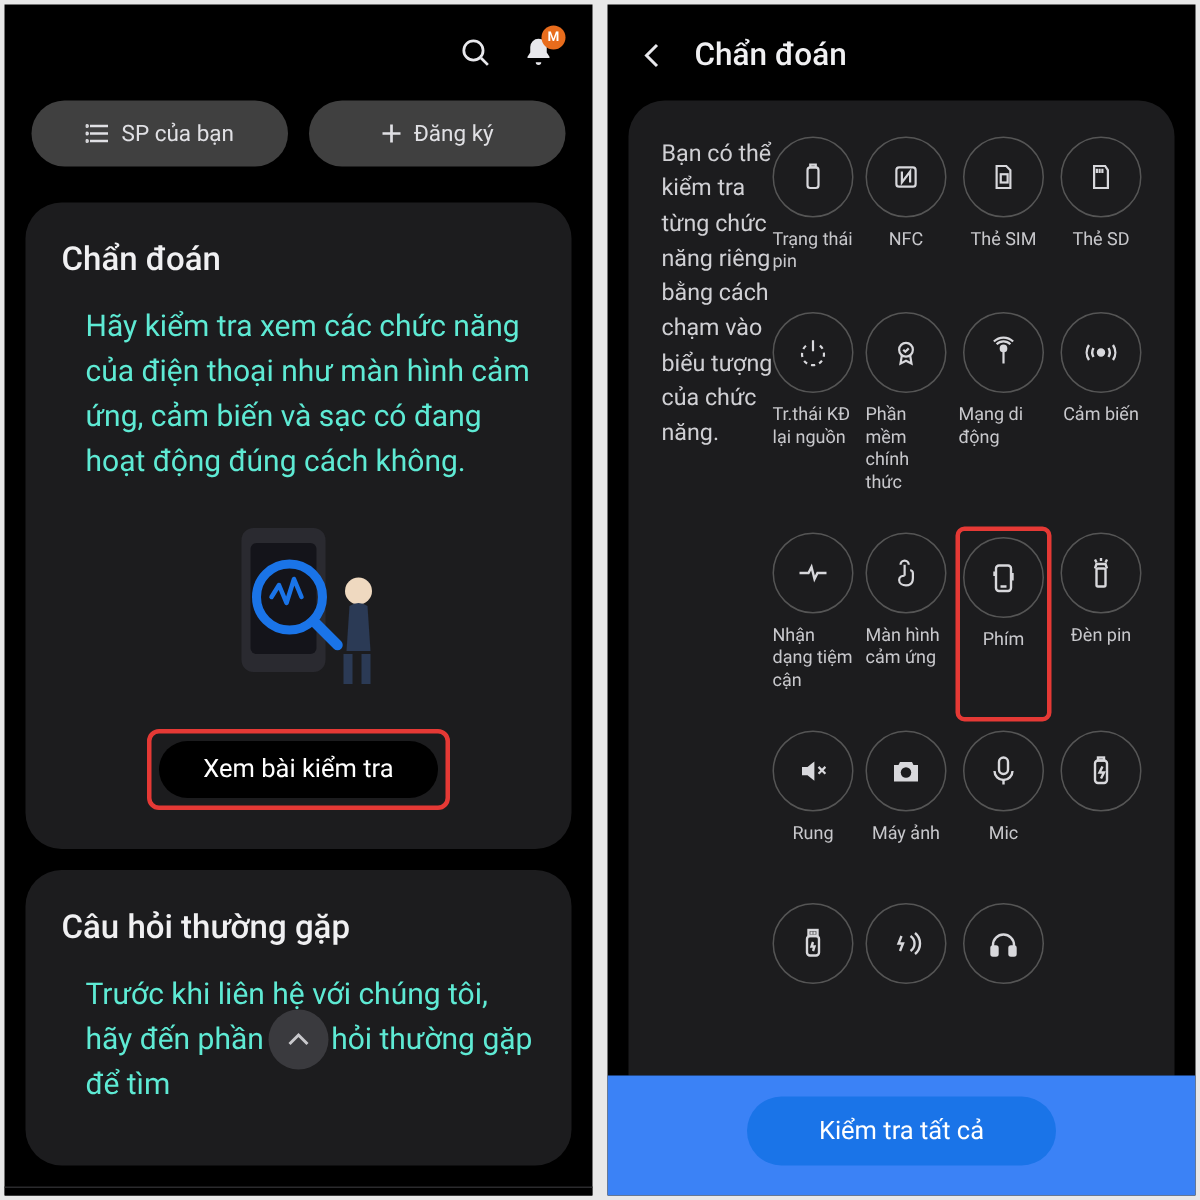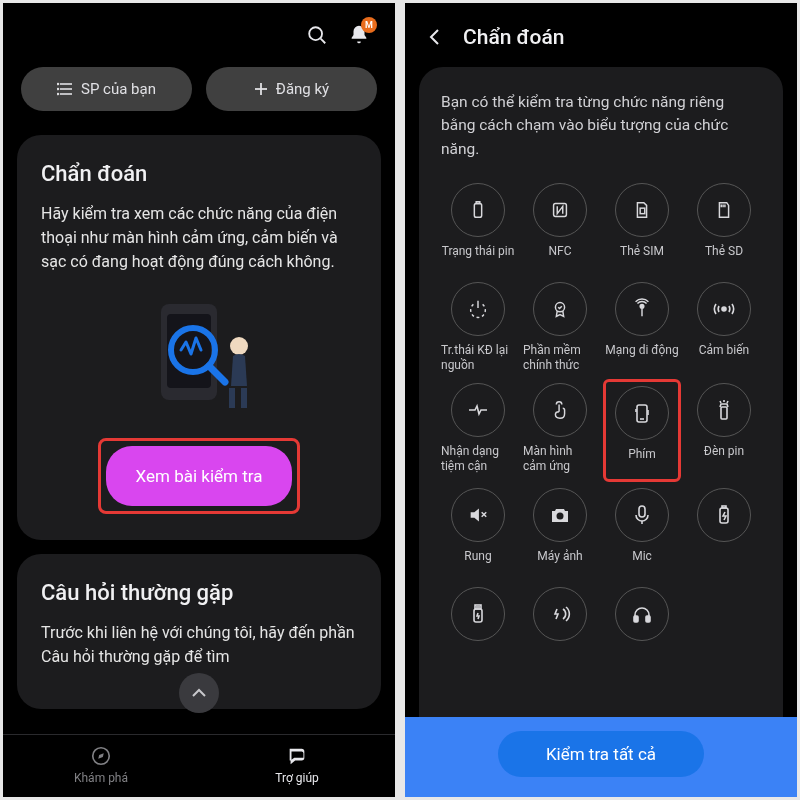--- a/index.html
+++ b/index.html
@@ -53,35 +53,36 @@
     border-radius: 24px;
     padding: 26px 24px;
   }
   .card-title {
     font-size: 22px;
     font-weight: 500;
     color: #f0f0f2;
     margin-bottom: 16px;
   }
   .card-text {
-    font-size: 16px;
-    color: #e5e5e5;
+    font-size: 20px;
+    color: #5eead4;
     line-height: 1.5;
+    margin-left: 16px;
   }
   .illustration {
     display: flex;
     justify-content: center;
     padding: 22px 0 10px;
   }
   .cta-wrap { display: flex; justify-content: center; padding-top: 12px; }
   .cta {
-    background: #d946ef;
+    background: #000000;
     color: #fff;
     font-size: 17px;
-    padding: 20px 30px;
+    padding: 9px 30px;
     border-radius: 26px;
   }
   .highlight-red {
     border: 3px solid #e53935;
     border-radius: 8px;
     padding: 5px;
     display: inline-block;
   }
   .bottom-nav {
     margin-top: auto;
@@ -125,21 +126,20 @@
     font-weight: 500;
     color: #f0f0f2;
   }
   .intro-card {
     background: #1c1c1e;
     margin: 0 14px;
     border-radius: 24px 24px 0 0;
     padding: 24px 22px 10px;
     flex: 1;
     display: flex;
-    flex-direction: column;
   }
   .intro-text {
     font-size: 15.5px;
     color: #d0d0d4;
     line-height: 1.5;
     margin-bottom: 22px;
   }
   .grid {
     display: grid;
     grid-template-columns: repeat(4, 1fr);

